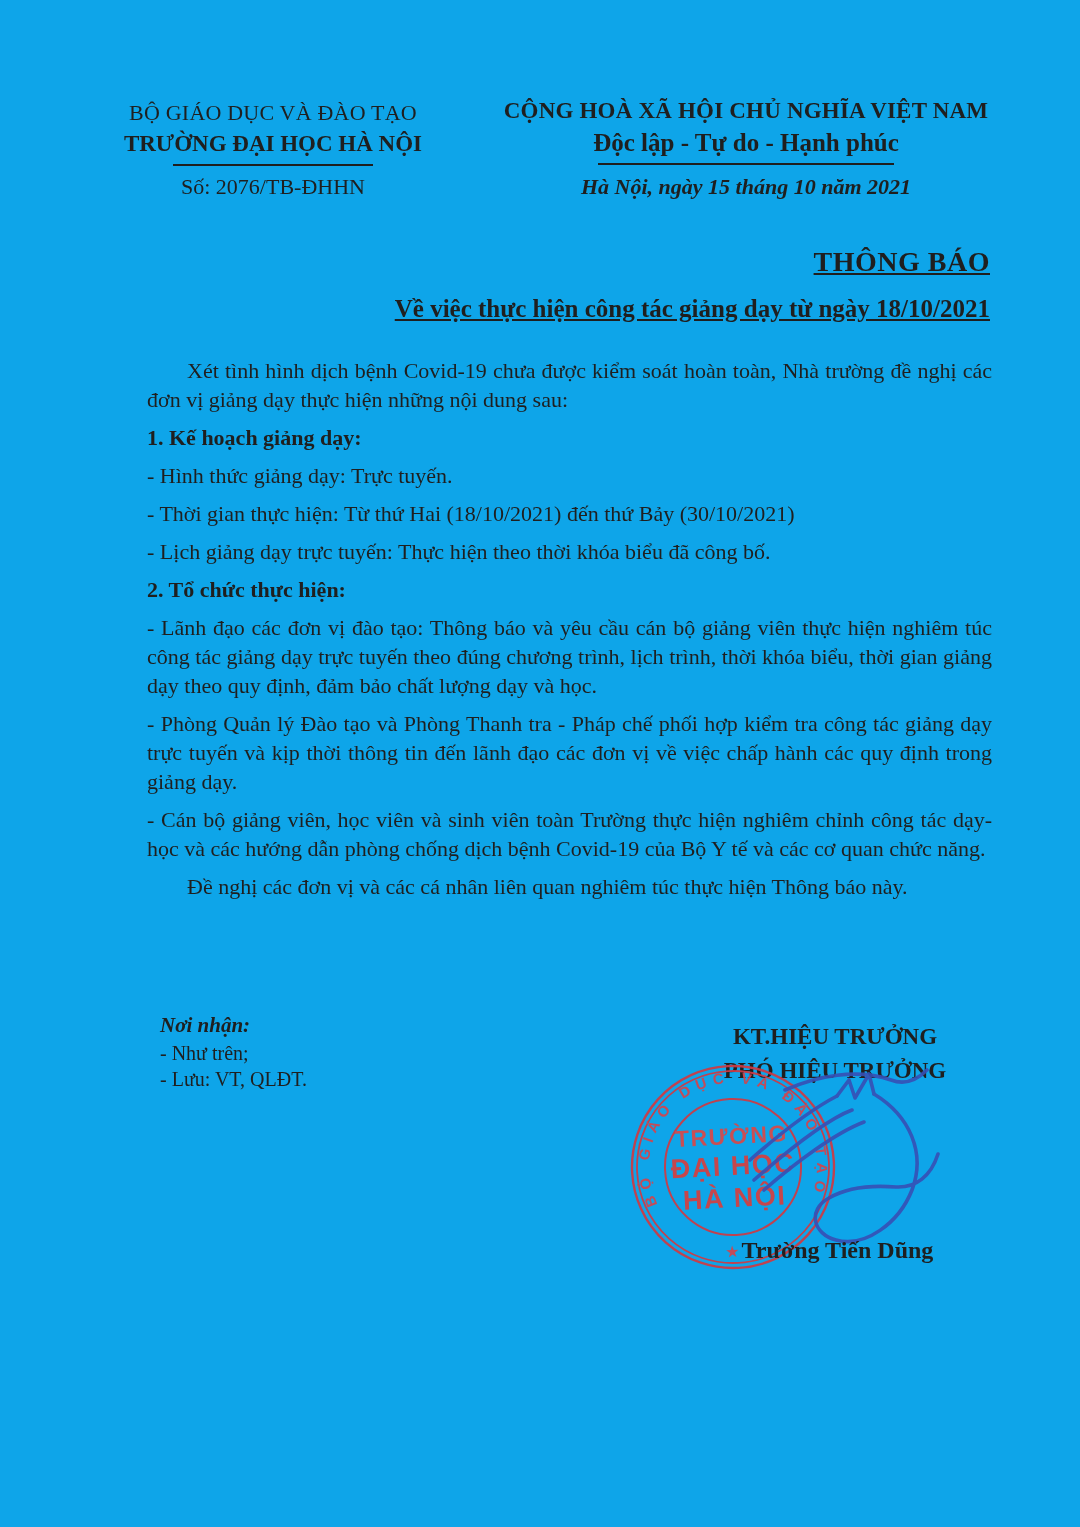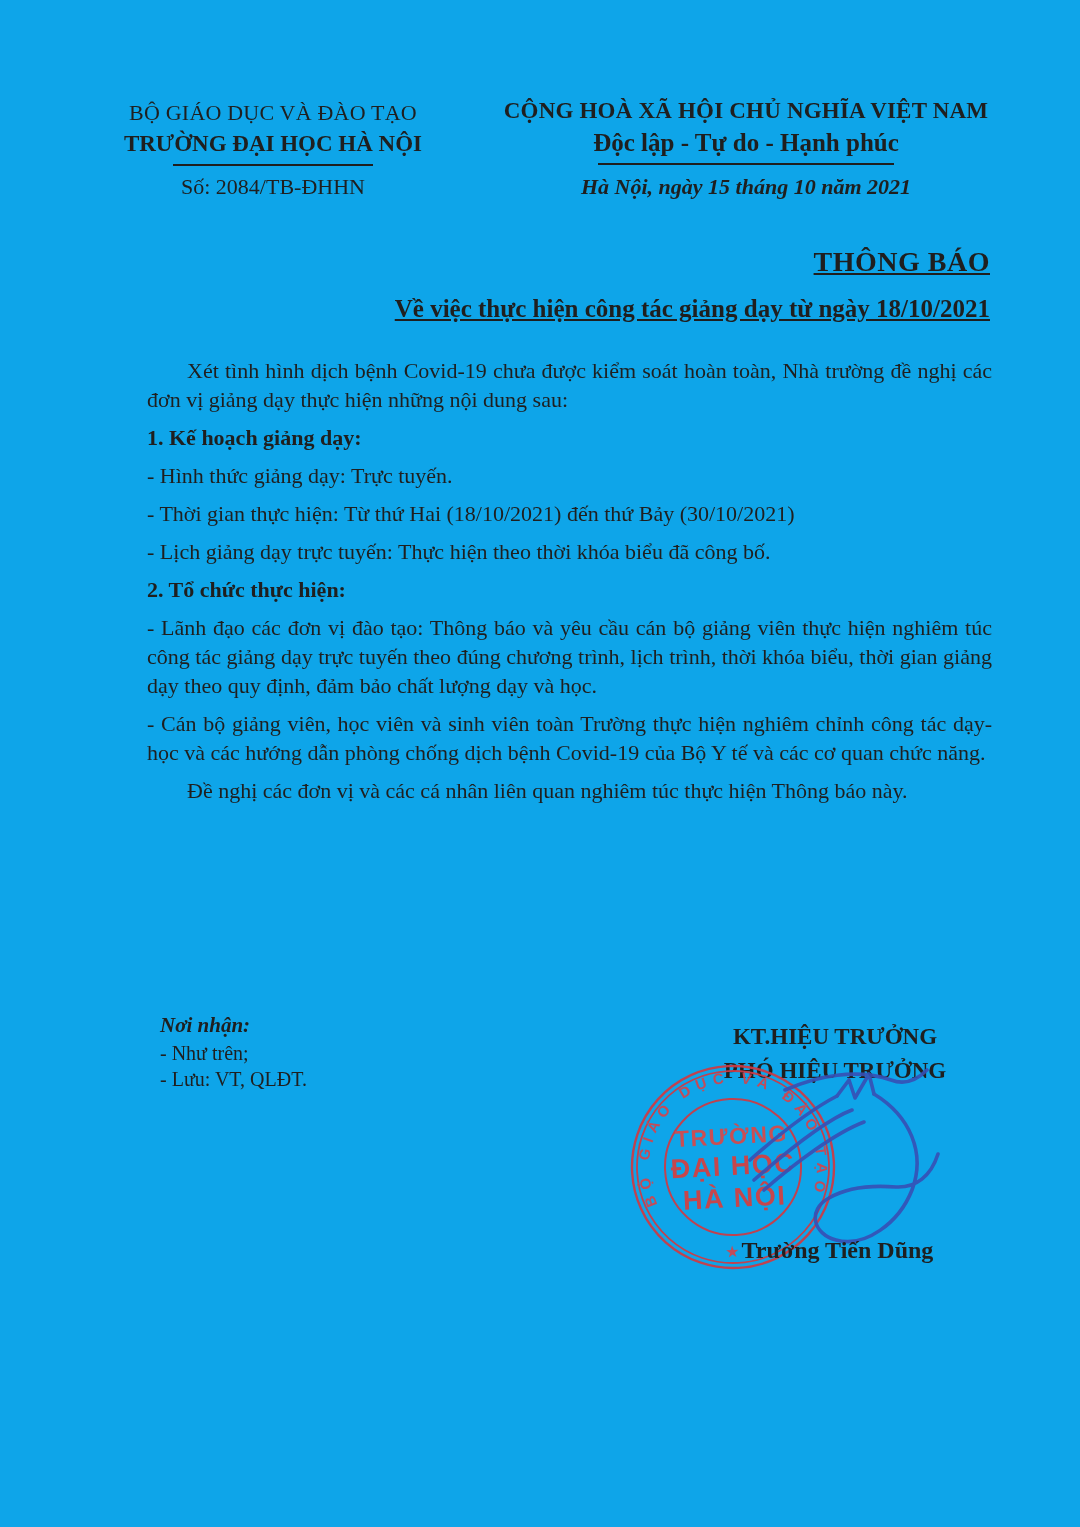--- a/index.html
+++ b/index.html
@@ -62,21 +62,21 @@
 </style>
 </head>
 <body>
 
 <div class="page">
 
   <div class="hdr-left">
     <div class="l1">BỘ GIÁO DỤC VÀ ĐÀO TẠO</div>
     <div class="l2">TRƯỜNG ĐẠI HỌC HÀ NỘI</div>
     <div class="rule"></div>
-    <div class="num">Số: 2084/TB-ĐHHN</div>
+    <div class="num">Số: 2076/TB-ĐHHN</div>
   </div>
 
   <div class="hdr-right">
     <div class="l1">CỘNG HOÀ XÃ HỘI CHỦ NGHĨA VIỆT NAM</div>
     <div class="l2">Độc lập - Tự do - Hạnh phúc</div>
     <div class="rule"></div>
     <div class="date">Hà Nội, ngày 15 tháng 10 năm 2021</div>
   </div>
 
   <div class="title-block">
@@ -85,20 +85,21 @@
   </div>
 
   <div class="body-text">
     <p class="indent">Xét tình hình dịch bệnh Covid-19 chưa được kiểm soát hoàn toàn, Nhà trường đề nghị các đơn vị giảng dạy thực hiện những nội dung sau:</p>
     <p class="heading">1. Kế hoạch giảng dạy:</p>
     <p>- Hình thức giảng dạy: Trực tuyến.</p>
     <p>- Thời gian thực hiện: Từ thứ Hai (18/10/2021) đến thứ Bảy (30/10/2021)</p>
     <p>- Lịch giảng dạy trực tuyến: Thực hiện theo thời khóa biểu đã công bố.</p>
     <p class="heading">2. Tổ chức thực hiện:</p>
     <p>- Lãnh đạo các đơn vị đào tạo: Thông báo và yêu cầu cán bộ giảng viên thực hiện nghiêm túc công tác giảng dạy trực tuyến theo đúng chương trình, lịch trình, thời khóa biểu, thời gian giảng dạy theo quy định, đảm bảo chất lượng dạy và học.</p>
+    <p>- Phòng Quản lý Đào tạo và Phòng Thanh tra - Pháp chế phối hợp kiểm tra công tác giảng dạy trực tuyến và kịp thời thông tin đến lãnh đạo các đơn vị về việc chấp hành các quy định trong giảng dạy.</p>
     <p>- Cán bộ giảng viên, học viên và sinh viên toàn Trường thực hiện nghiêm chỉnh công tác dạy-học và các hướng dẫn phòng chống dịch bệnh Covid-19 của Bộ Y tế và các cơ quan chức năng.</p>
     <p class="indent">Đề nghị các đơn vị và các cá nhân liên quan nghiêm túc thực hiện Thông báo này.</p>
   </div>
 
   <div class="recipients">
     <div class="label">Nơi nhận:</div>
     <div>- Như trên;</div>
     <div>- Lưu: VT, QLĐT.</div>
   </div>
 

